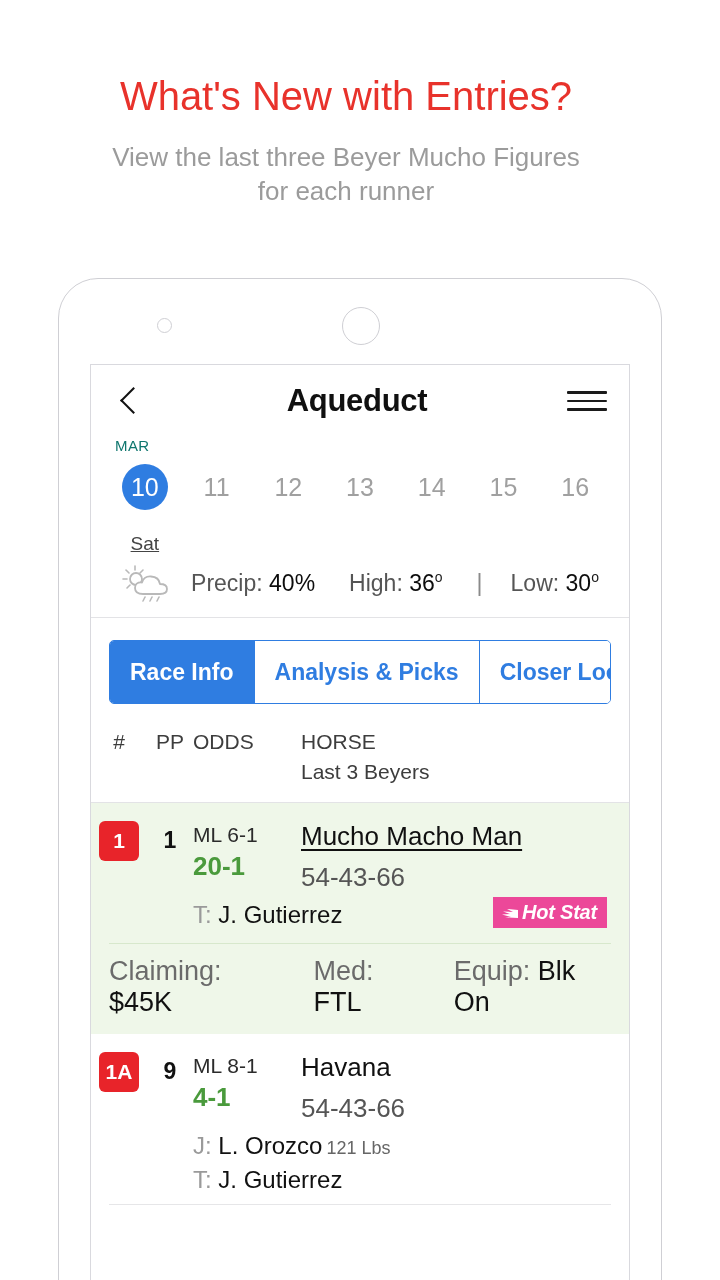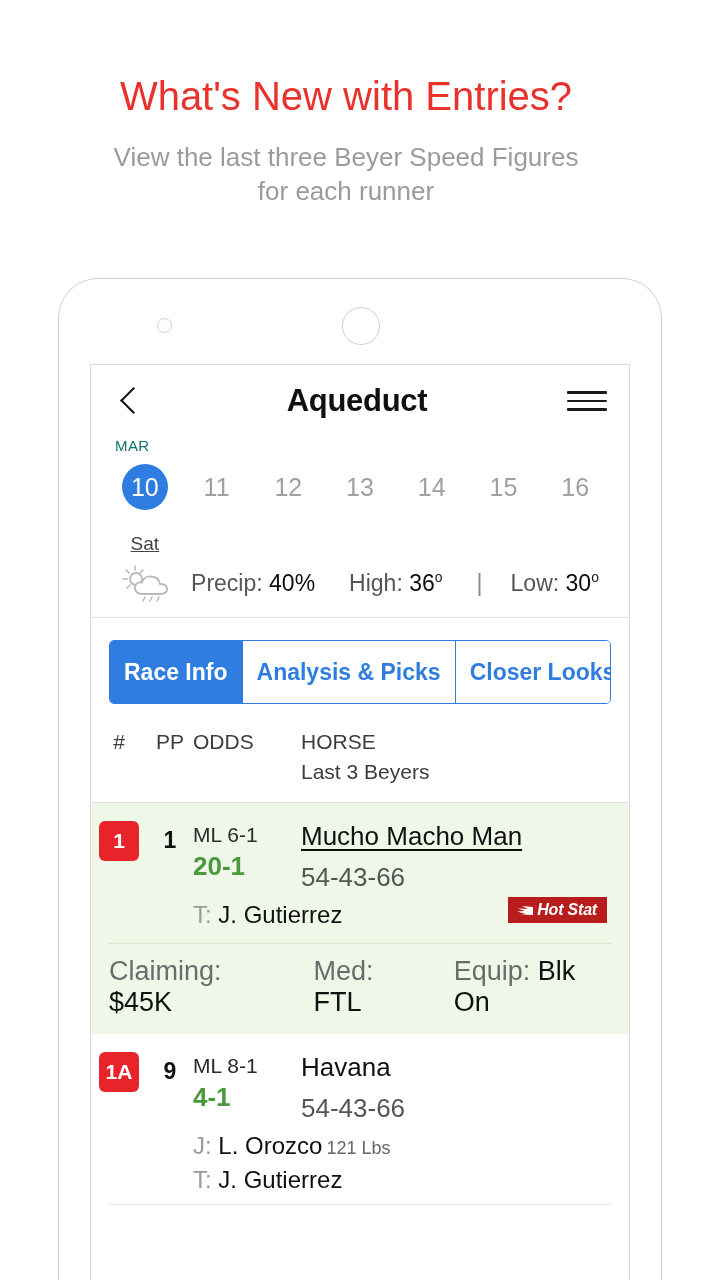--- a/index.html
+++ b/index.html
@@ -222,21 +222,21 @@
     height: 62px;
   }
   .tab {
     display: flex;
     align-items: center;
     justify-content: center;
     font-size: 23px;
     font-weight: bold;
     color: #2f7de1;
     background: #ffffff;
-    padding: 0 14px;
+    padding: 0 20px;
     border-right: 1.6px solid #2f7de1;
     white-space: nowrap;
     text-align: right;
   }
   .tab:last-child { border-right: none; }
   .tab.active {
     background: #2f7de1;
     color: #ffffff;
   }
 
@@ -346,23 +346,23 @@
   .weight {
     font-size: 18px;
     color: #666;
     margin-left: 4px;
   }
 
   .hot-stat {
     position: absolute;
     right: 22px;
     top: 4px;
-    background: #b91c1c;
+    background: #ec4899;
     color: #ffffff;
-    font-size: 16px;
+    font-size: 20px;
     font-style: italic;
     font-weight: bold;
     padding: 4px 10px 4px 8px;
     display: flex;
     align-items: center;
     gap: 3px;
     letter-spacing: -0.2px;
   }
   .flame-svg { flex: 0 0 auto; }
 
@@ -384,21 +384,21 @@
   }
 </style>
 </head>
 <body>
 
 <div class="page">
 
   <div class="promo">
     <div class="promo-title">What's New with Entries?</div>
     <div class="promo-sub">
-      <div>View the last three Beyer Speed Figures</div>
+      <div>View the last three Beyer Mucho Figures</div>
       <div>for each runner</div>
     </div>
   </div>
 
   <div class="phone">
     <div class="cam-small"></div>
     <div class="speaker"></div>
 
     <div class="screen">
 

